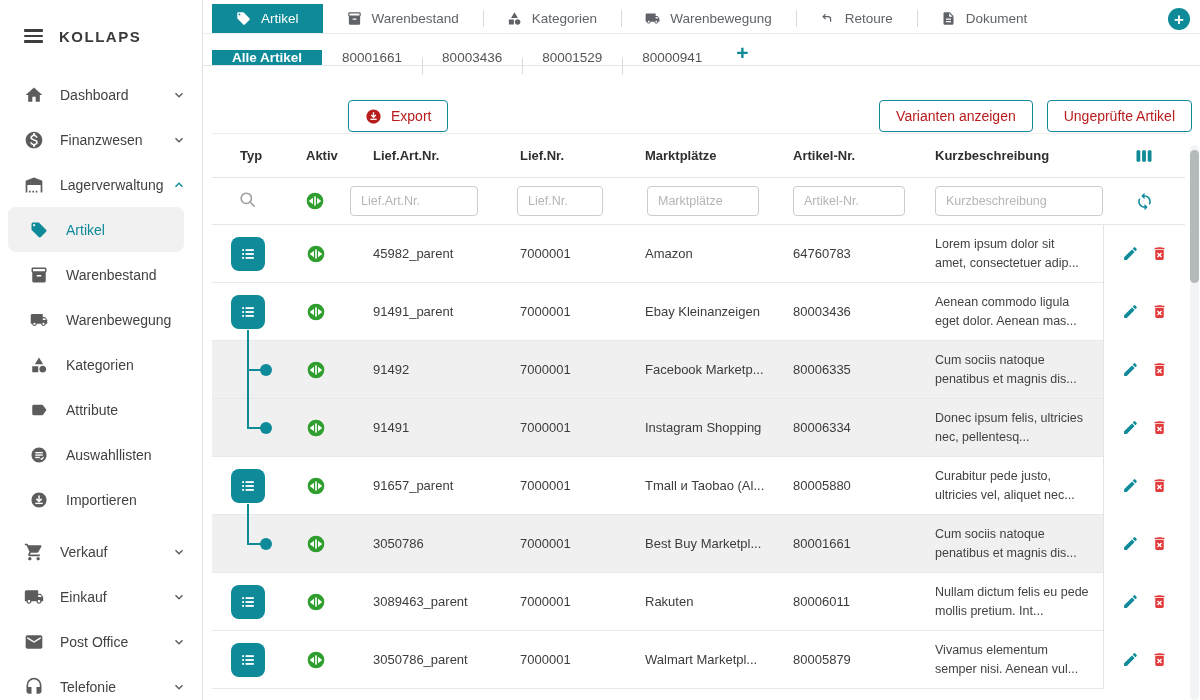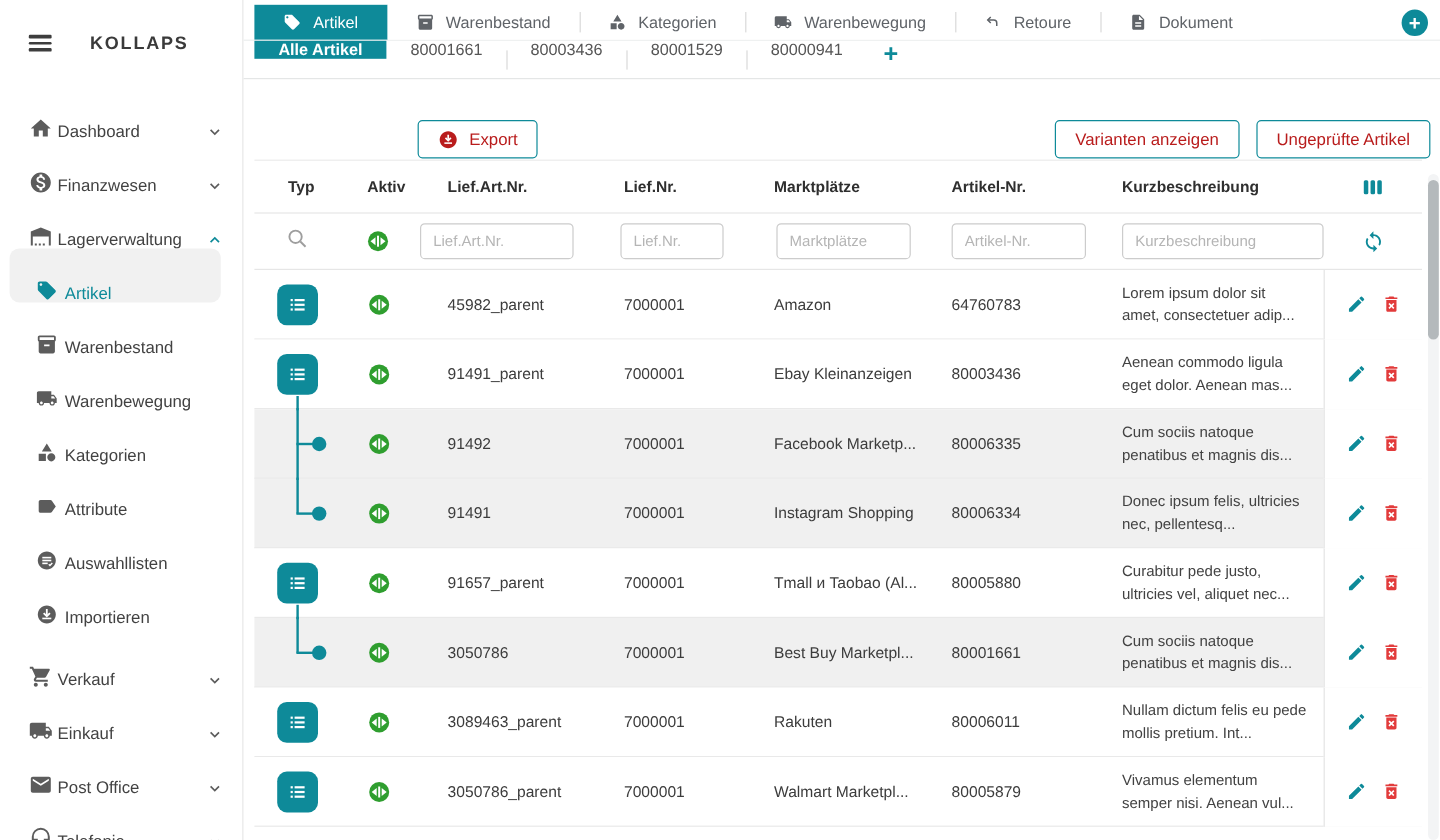--- a/index.html
+++ b/index.html
@@ -3,25 +3,25 @@
 <meta charset="utf-8">
 <style>
   * { margin:0; padding:0; box-sizing:border-box; }
   html,body { width:1200px; height:700px; overflow:hidden; background:#fff;
     font-family:"Liberation Sans","DejaVu Sans",sans-serif; }
   .app { position:relative; width:1200px; height:700px; }
 
   
   .sidebar { position:absolute; left:0; top:0; width:203px; height:700px;
     background:#fff; border-right:1px solid #e2e2e2; }
-  .brand-row { height:72px; display:flex; align-items:center; padding-left:24px; gap:32px; }
+  .brand-row { height:72px; display:flex; align-items:center; padding-left:24px; gap:16px; }
   .burger { display:flex; flex-direction:column; gap:3px; cursor:pointer; }
   .burger span { width:19px; height:2.5px; background:#3d3d3d; border-radius:1px; }
   .brand { font-size:15px; font-weight:bold; letter-spacing:1.5px; color:#3a3a3a; }
-  .s-item { height:45px; display:flex; align-items:flex-end; padding-left:24px; gap:4px;
+  .s-item { height:45px; display:flex; align-items:center; padding-left:24px; gap:16px;
     cursor:pointer; color:#424242; position:relative; }
   .s-item.sub { padding-left:30px; }
   .s-item .s-icon { width:20px; height:20px; color:#5c5c5c; flex:0 0 auto; display:flex; align-items:center; }
   .s-item .s-icon svg { width:20px; height:20px; }
   .s-item.sub .s-icon svg { width:18px; height:18px; }
   .s-label { font-size:14px; }
   .chev { position:absolute; right:16px; color:#5c5c5c; display:flex; }
   .chev svg { width:14px; height:14px; }
   .chev.up { color:#0e8a99; }
   .s-item.active-item { background:#f1f1f1; border-radius:8px; margin:0 18px 0 8px; padding-left:22px; height:45px; }
@@ -40,21 +40,21 @@
   .tab + .tab::before { content:""; position:absolute; left:0; top:6px; height:17px; width:1px; background:#d9d9d9; }
   .tab.active { background:#0e8a99; color:#fff; }
   .tab.active + .tab::before { display:none; }
   .tab .t-icon { display:flex; } .tab .t-icon svg { width:15px; height:15px; }
   .tab-add { position:absolute; right:10px; top:8px; width:22px; height:22px; border-radius:50%;
     background:#0e8a99; color:#fff; display:flex; align-items:center; justify-content:center;
     font-size:17px; font-weight:bold; cursor:pointer; line-height:1; }
 
   
   .subtabbar { position:absolute; left:0; top:34px; width:997px; height:32px;
-    border-bottom:1px solid #e4e6e6; display:flex; align-items:flex-start; }
+    border-bottom:1px solid #e4e6e6; display:flex; align-items:flex-end; }
   .subtabs { display:flex; margin-left:9px; }
   .subtab { display:flex; align-items:center; justify-content:center; padding:0 20px;
     font-size:13.5px; color:#555; cursor:pointer; position:relative; min-width:90px; }
   .subtab + .subtab::before { content:""; position:absolute; left:0; top:8px; height:16px; width:1px; background:#d9d9d9; }
   .subtab.active { background:#0e8a99; color:#fff; font-weight:bold; }
   .subtab.active + .subtab::before { display:none; }
   .subtab-add { display:flex; align-items:center; padding:0 14px; color:#0e8a99;
     font-size:21px; font-weight:bold; cursor:pointer; }
 
   

